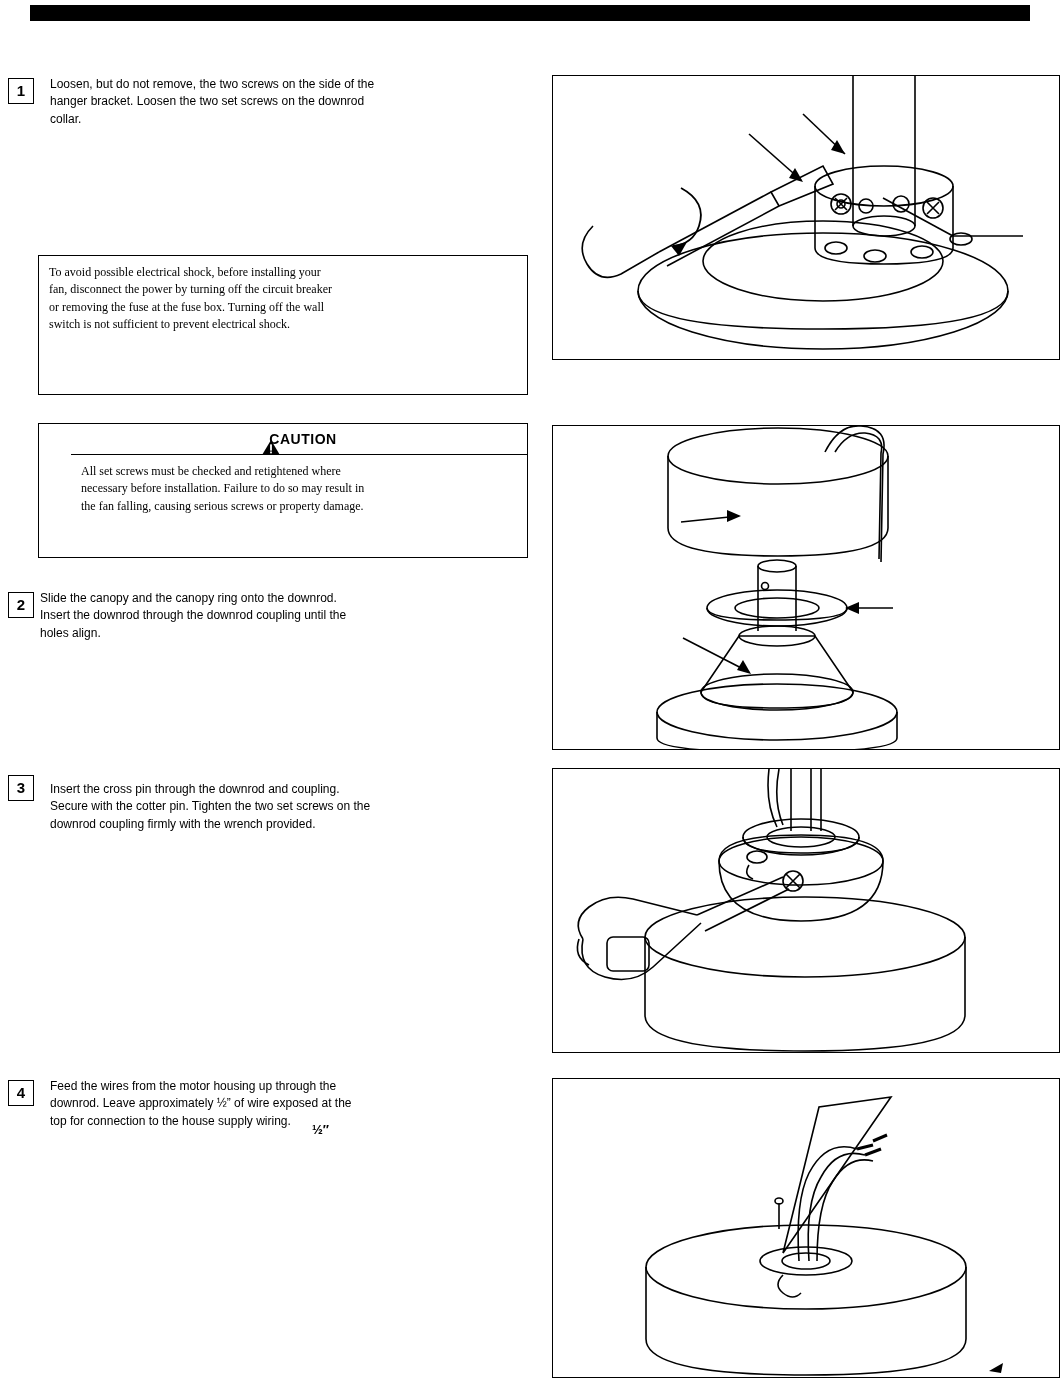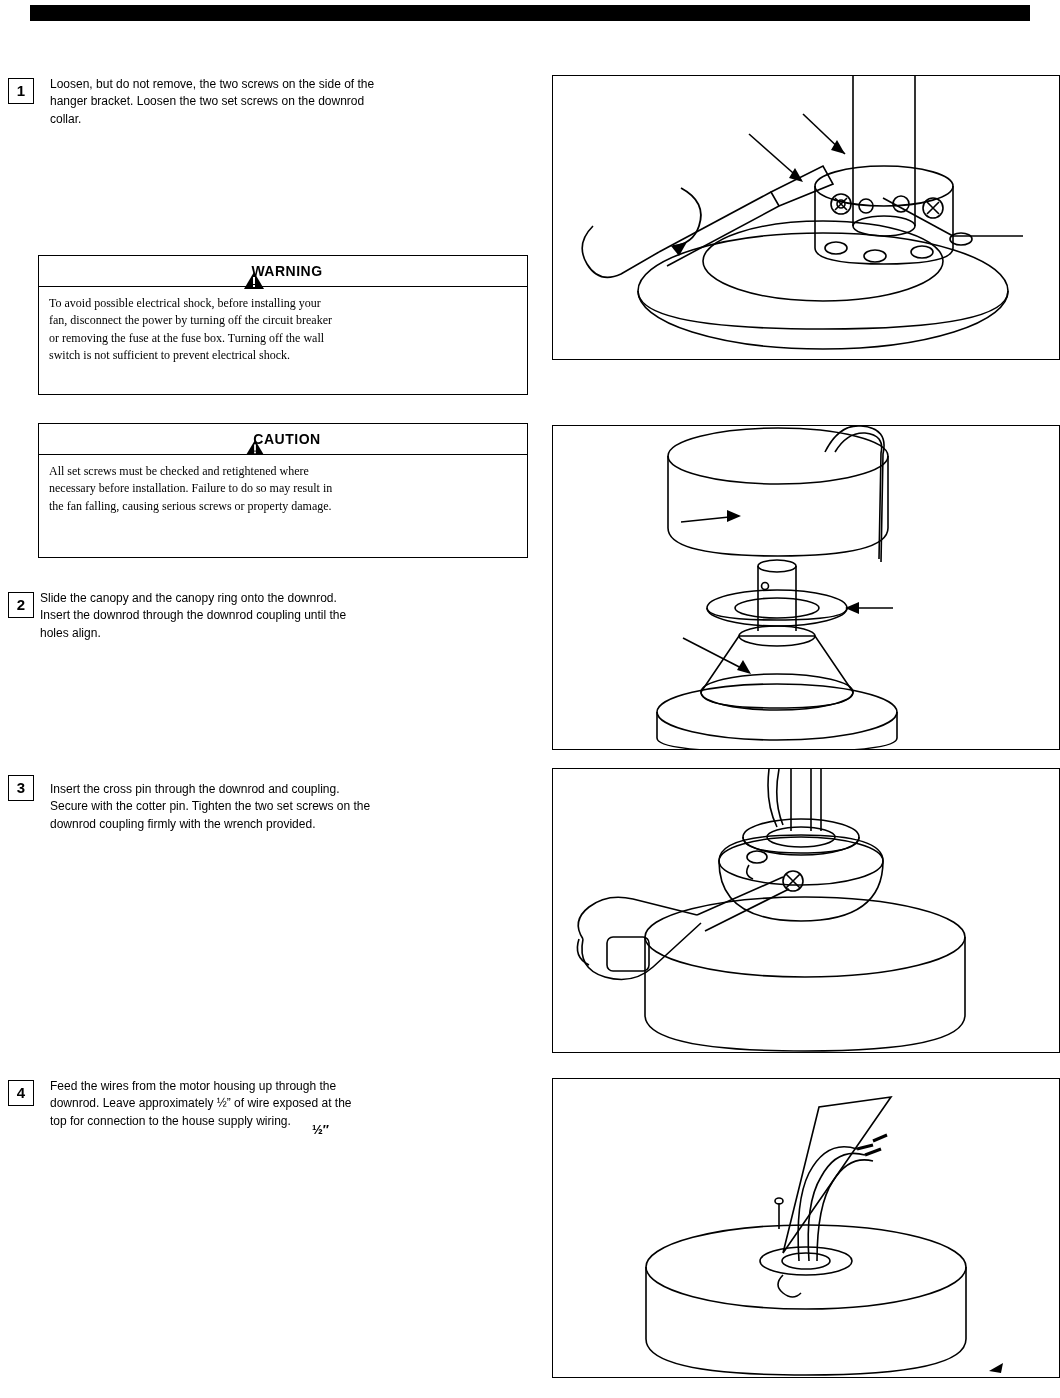--- a/index.html
+++ b/index.html
@@ -116,37 +116,27 @@
 <div class="step-text" style="left:50px; top:773px; width:470px;margin-top:8px;">Insert the cross pin through the downrod and coupling.
 Secure with the cotter pin. Tighten the two set screws on the
 downrod coupling firmly with the wrench provided.</div>
 
 <div class="step-box" style="left:8px; top:1080px;">4</div>
 <div class="step-text" style="left:50px; top:1078px; width:470px;">Feed the wires from the motor housing up through the
 downrod. Leave approximately ½” of wire exposed at the
 top for connection to the house supply wiring.</div>
 
 <div class="notice" style="left:38px; top:255px; width:490px; height:140px;">
-  <div class="notice-head">
-    <span class="tri">
-      <svg width="22" height="19" viewBox="0 0 22 19">
-        <polygon points="11,1 21,18 1,18" fill="#000"></polygon>
-        <rect x="10" y="6" width="2" height="7" fill="#fff"></rect>
-        <rect x="10" y="14" width="2" height="2" fill="#fff"></rect>
-      </svg>
-    </span>
-    <span>WARNING</span>
-  </div>
   <div class="notice-body">To avoid possible electrical shock, before installing your
 fan, disconnect the power by turning off the circuit breaker
 or removing the fuse at the fuse box. Turning off the wall
 switch is not sufficient to prevent electrical shock.</div>
 </div>
 
-<div class="notice" style="left:38px; top:423px; width:490px; height:135px;">
+<div class="notice" style="left:38px; top:423px; width:490px; height:135px;padding-left:32px;">
   <div class="notice-head" style="justify-content:center;">
     <span class="tri">
       <svg width="20" height="17" viewBox="0 0 22 19">
         <polygon points="11,1 21,18 1,18" fill="#000"></polygon>
         <rect x="10" y="6" width="2" height="7" fill="#fff"></rect>
         <rect x="10" y="14" width="2" height="2" fill="#fff"></rect>
       </svg>
     </span>
     <span>CAUTION</span>
   </div>

